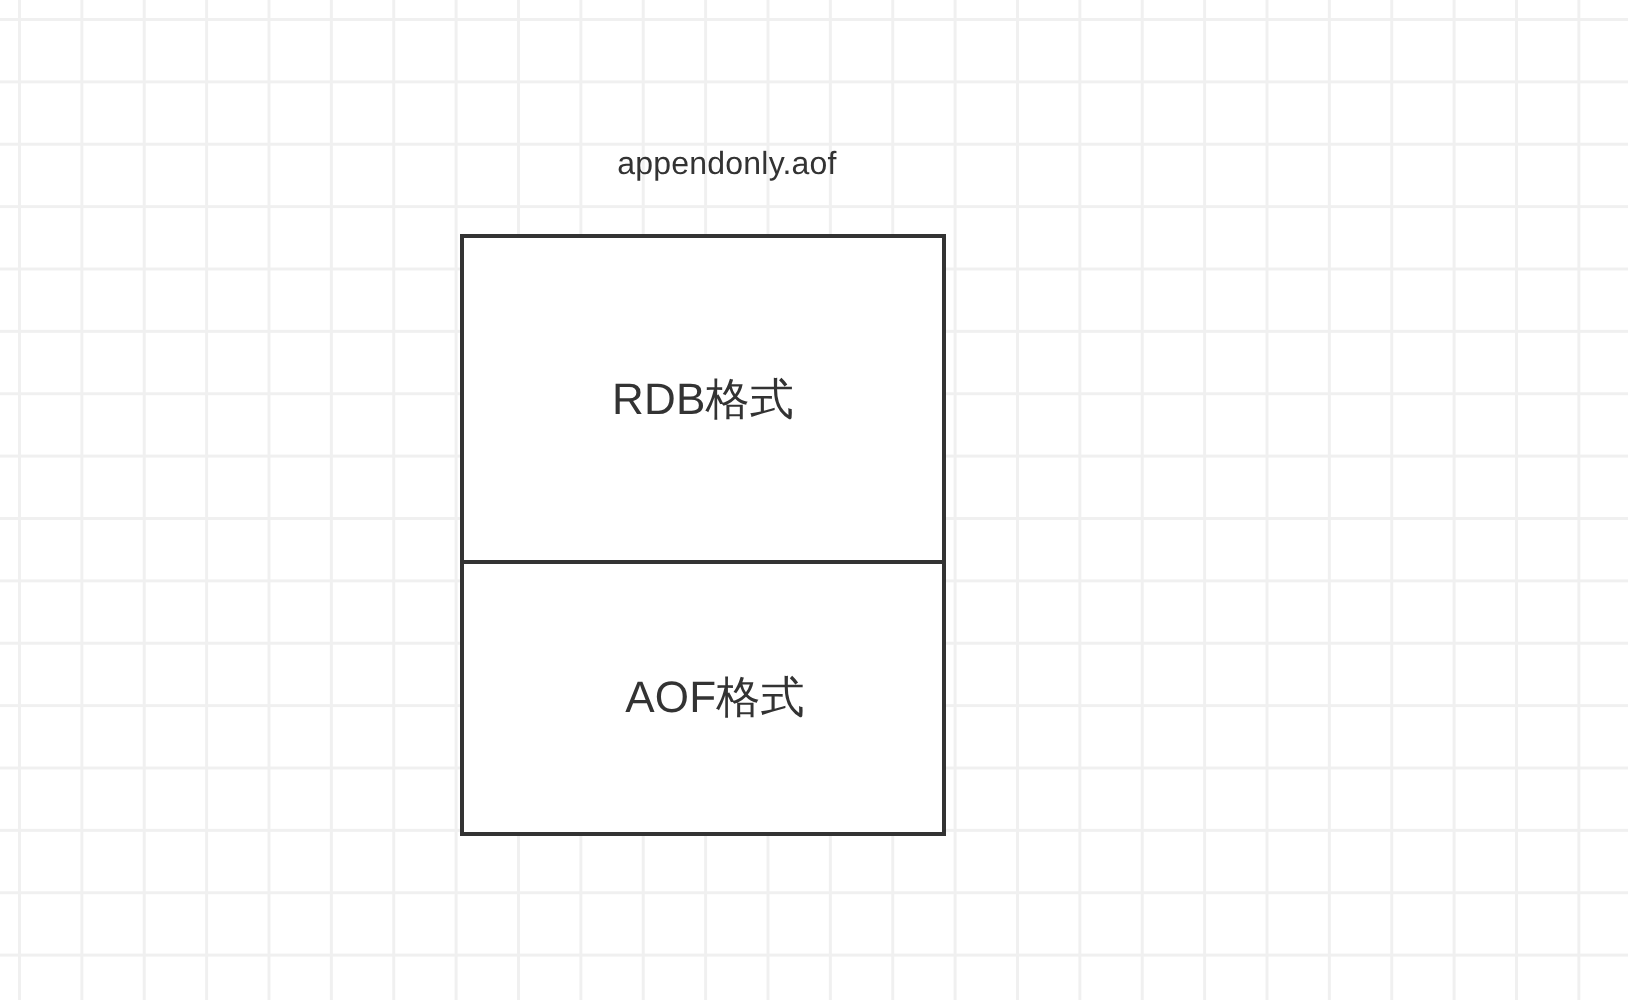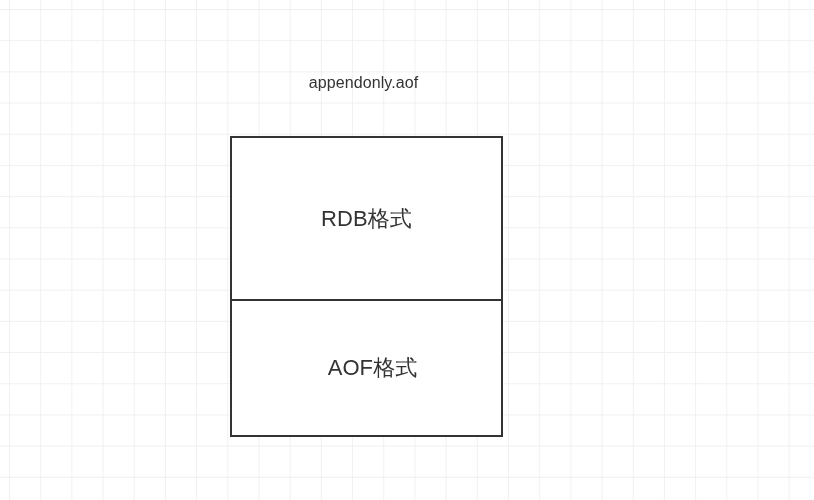--- a/index.html
+++ b/index.html
@@ -36,28 +36,27 @@
     line-height: 28px;
     color: #333333;
     letter-spacing: 0.1px;
     white-space: nowrap;
   }
 
   #aof-file-box {
     position: absolute;
     left: 230px;
     top: 117px;
-    width: 273px;
+    width: 243px;
     height: 301px;
     box-sizing: border-box;
     background: #ffffff;
     border: 2.6px solid #333333;
     display: flex;
     flex-direction: column;
-    margin-top: 19px;
   }
 
   .section {
     box-sizing: border-box;
     display: flex;
     align-items: center;
     justify-content: center;
     background: #ffffff;
     overflow: hidden;
   }

